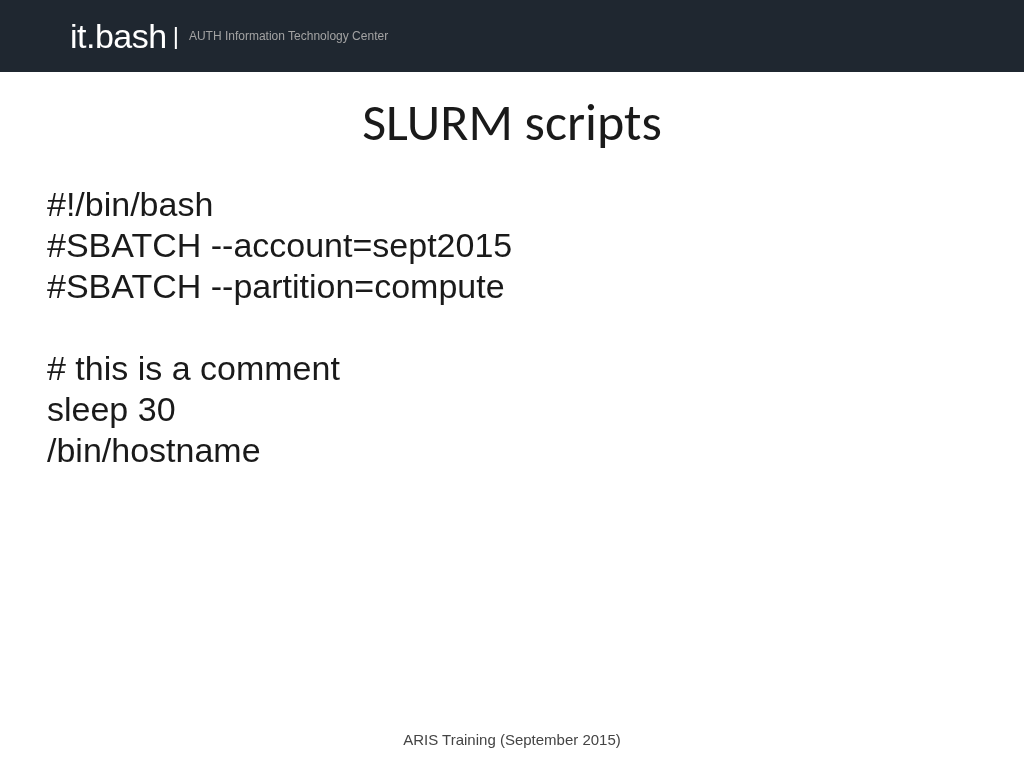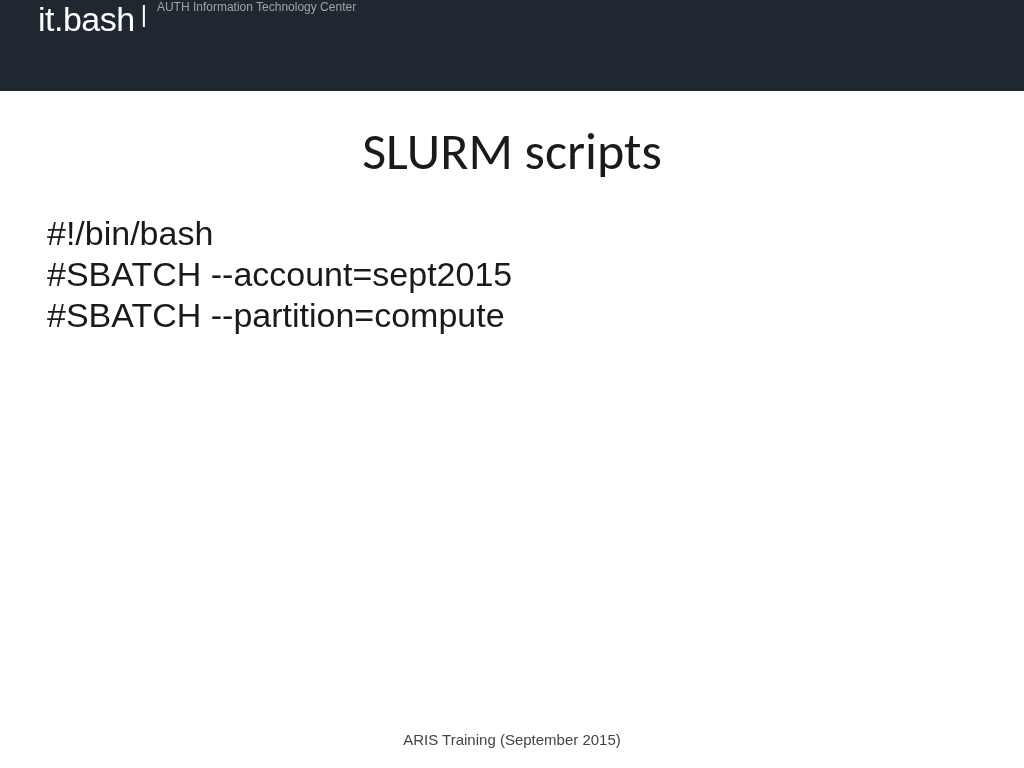--- a/index.html
+++ b/index.html
@@ -6,25 +6,25 @@
     body {
       width: 1024px;
       height: 768px;
       background: #ffffff;
       font-family: Arial, Helvetica, sans-serif;
       overflow: hidden;
       position: relative;
     }
     .header-bar {
       width: 100%;
-      height: 91px;
+      height: 72px;
       background: #1f2730;
       display: flex;
-      align-items: flex-start;
-      padding-left: 38px;
+      align-items: center;
+      padding-left: 70px;
     }
     .logo-it {
       color: #ffffff;
       font-family: "Segoe UI", "Calibri Light", sans-serif;
       font-weight: 300;
       font-size: 34px;
       letter-spacing: -0.5px;
     }
     .logo-auth {
       color: #ffffff;
@@ -41,21 +41,21 @@
       margin: 0 6px;
     }
     .logo-tagline {
       color: #a3a3a3;
       font-family: Arial, sans-serif;
       font-size: 12px;
       margin-left: 4px;
     }
     .title-area {
       text-align: center;
-      margin-top: 28px;
+      margin-top: 18px;
       margin-bottom: 30px;
     }
     .slide-title {
       font-family: "Segoe UI", "Calibri", sans-serif;
       font-weight: 400;
       font-size: 52px;
       color: #1a1a1a;
     }
     .content {
       padding: 0 47px;
@@ -91,17 +91,22 @@
 <div class="title-area">
   <h1 class="slide-title">SLURM scripts</h1>
 </div>
 
 <div class="content">
   <div class="code-block">
     <div>#!/bin/bash</div>
     <div>#SBATCH --account=sept2015</div>
     <div>#SBATCH --partition=compute</div>
   </div>
+  <div class="code-block">
+    <div># this is a comment</div>
+    <div>sleep 30</div>
+    <div>/bin/hostname</div>
+  </div>
 </div>
 
 <div class="footer">
   <span>ARIS Training (September 2015)</span>
 </div>
 
 </body></html>

